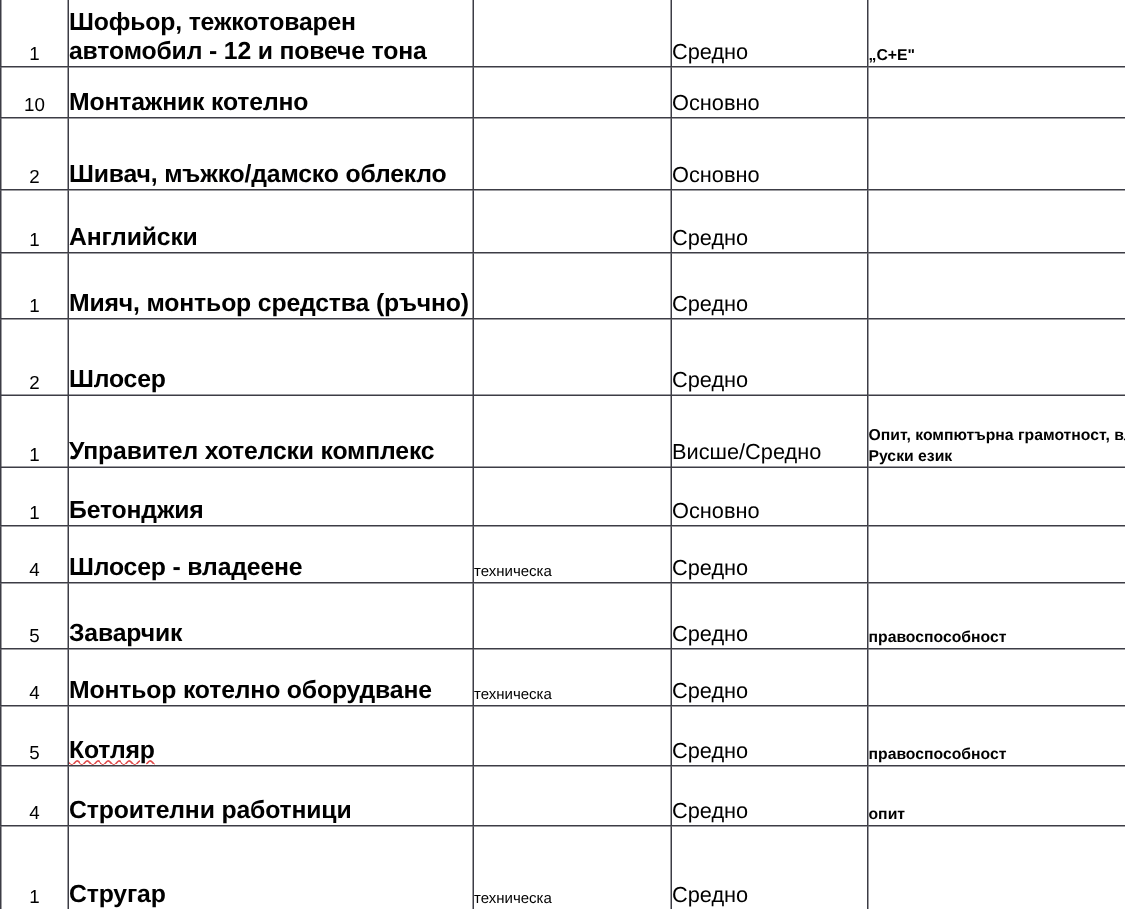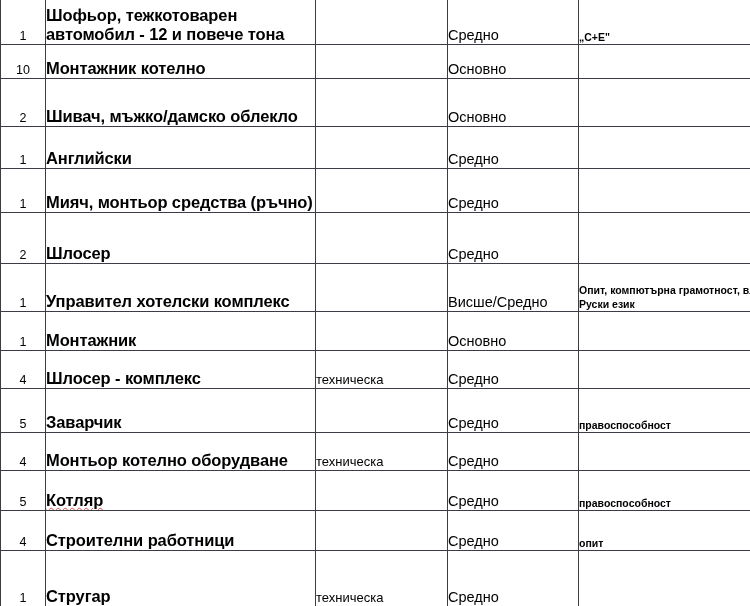--- a/index.html
+++ b/index.html
@@ -60,21 +60,21 @@
   .cell-title {
     font-size: 16.5px;
     font-weight: bold;
     line-height: 1.16;
     padding: 2px 2px 1px 4px;
     vertical-align: bottom;
     letter-spacing: -0.1px;
   }
 
   .cell-edu-type {
-    font-size: 13px;
+    font-size: 10px;
     font-weight: 400;
     line-height: 1.2;
     padding: 2px 3px 3px 5px;
     vertical-align: middle;
   }
 
   .cell-edu-level {
     font-size: 14.5px;
     font-weight: 400;
     line-height: 1.2;
@@ -157,28 +157,28 @@
         </tr>
         <tr style="height: 48px;">
           <td class="cell-count">1</td>
           <td class="cell-title">Управител хотелски комплекс</td>
           <td class="cell-edu-type"></td>
           <td class="cell-edu-level">Висше/Средно</td>
           <td class="cell-req">Опит, компютърна грамотност, владеене на Английски и Руски език</td>
         </tr>
         <tr style="height: 39px;">
           <td class="cell-count">1</td>
-          <td class="cell-title">Монтажник</td>
+          <td class="cell-title">Бетонджия</td>
           <td class="cell-edu-type"></td>
           <td class="cell-edu-level">Основно</td>
           <td class="cell-req"></td>
         </tr>
         <tr style="height: 38px;">
           <td class="cell-count">4</td>
-          <td class="cell-title">Шлосер - комплекс</td>
+          <td class="cell-title">Шлосер - владеене</td>
           <td class="cell-edu-type">техническа</td>
           <td class="cell-edu-level">Средно</td>
           <td class="cell-req"></td>
         </tr>
         <tr style="height: 44px;">
           <td class="cell-count">5</td>
           <td class="cell-title">Заварчик</td>
           <td class="cell-edu-type"></td>
           <td class="cell-edu-level">Средно</td>
           <td class="cell-req">правоспособност</td>

